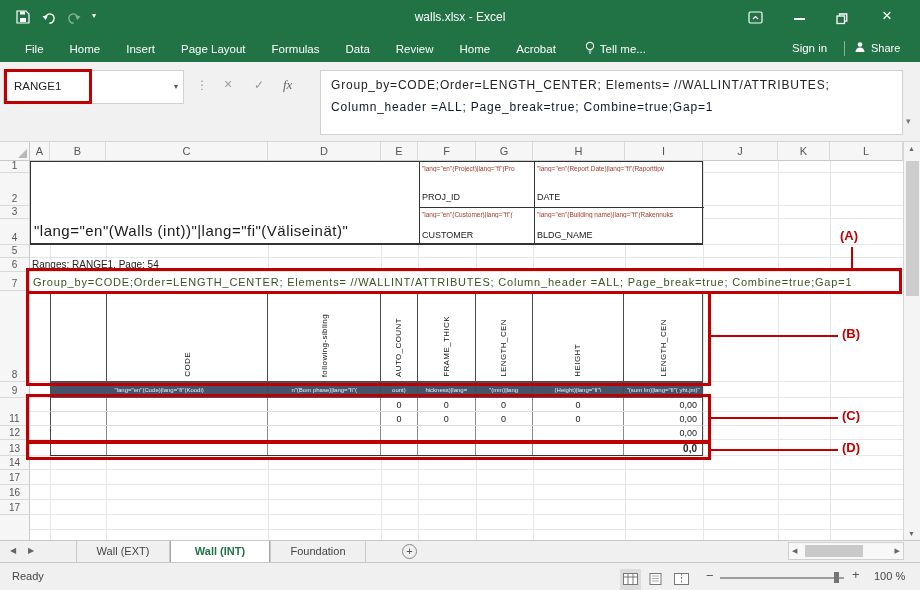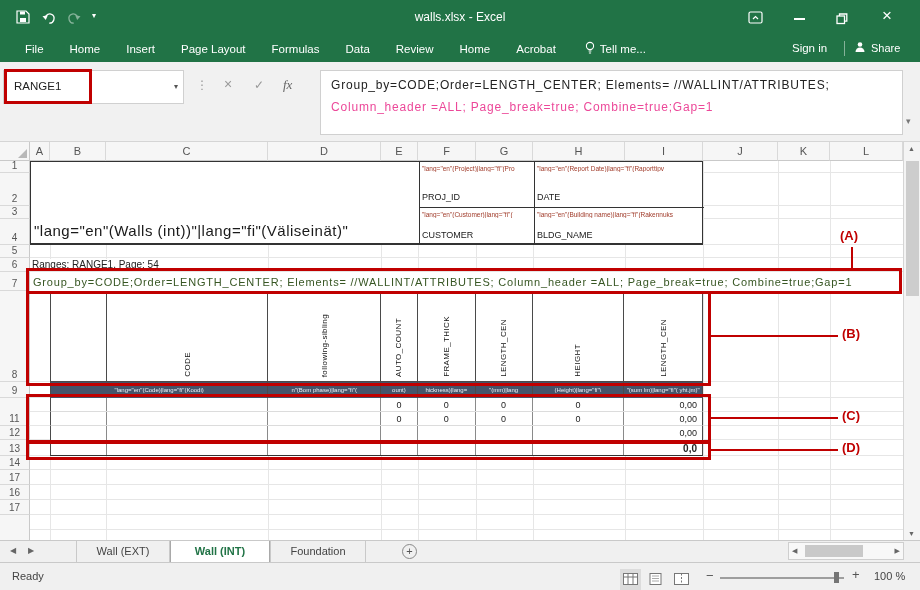--- a/index.html
+++ b/index.html
@@ -100,21 +100,21 @@
 <div class="abs" style="left:3px;top:70px;width:181px;height:34px;background:#fff;border:1px solid #D0D0D0;">
   <span class="abs nw" style="left:10px;top:9px;font-size:11.5px;color:#222;">RANGE1</span>
   <span class="abs" style="right:5px;top:11px;font-size:8px;color:#555;">▾</span>
 </div>
 <span class="abs" style="left:196px;top:78px;font-size:12px;color:#999;">⋮</span>
 <span class="abs" style="left:224px;top:76px;font-size:14px;color:#999;">×</span>
 <span class="abs" style="left:254px;top:78px;font-size:12px;color:#999;">✓</span>
 <span class="abs" style="left:283px;top:77px;font-size:13px;color:#666;font-style:italic;font-family:'Liberation Serif',serif;">fx</span>
 <div class="abs" style="left:320px;top:70px;width:583px;height:65px;background:#fff;border:1px solid #D0D0D0;">
   <div class="abs nw" style="left:10px;top:7px;font-size:12px;color:#222;letter-spacing:.8px;">Group_by=CODE;Order=LENGTH_CENTER; Elements= //WALLINT/ATTRIBUTES;</div>
-  <div class="abs nw" style="left:10px;top:29px;font-size:12px;color:#ec4899;letter-spacing:.8px;">Column_header =ALL; Page_break=true; Combine=true;Gap=1</div>
+  <div class="abs nw" style="left:10px;top:29px;font-size:12px;color:#0f172a;letter-spacing:.8px;">Column_header =ALL; Page_break=true; Combine=true;Gap=1</div>
 </div>
 <span class="abs" style="left:906px;top:116px;font-size:9px;color:#777;">▾</span>
 
 <div class="abs" style="left:0;top:142px;width:30px;height:19px;background:#F6F6F6;border-right:1px solid #C9C9C9;border-bottom:1px solid #C9C9C9;">
   <div class="abs" style="right:2px;bottom:2px;width:0;height:0;border-left:9px solid transparent;border-bottom:9px solid #B8B8B8;"></div>
 </div>
 <div class="abs colhdr" style="left:30px;width:20px;">A</div>
 <div class="abs colhdr" style="left:50px;width:56px;">B</div>
 <div class="abs colhdr" style="left:106px;width:162px;">C</div>
 <div class="abs colhdr" style="left:268px;width:113px;">D</div>

